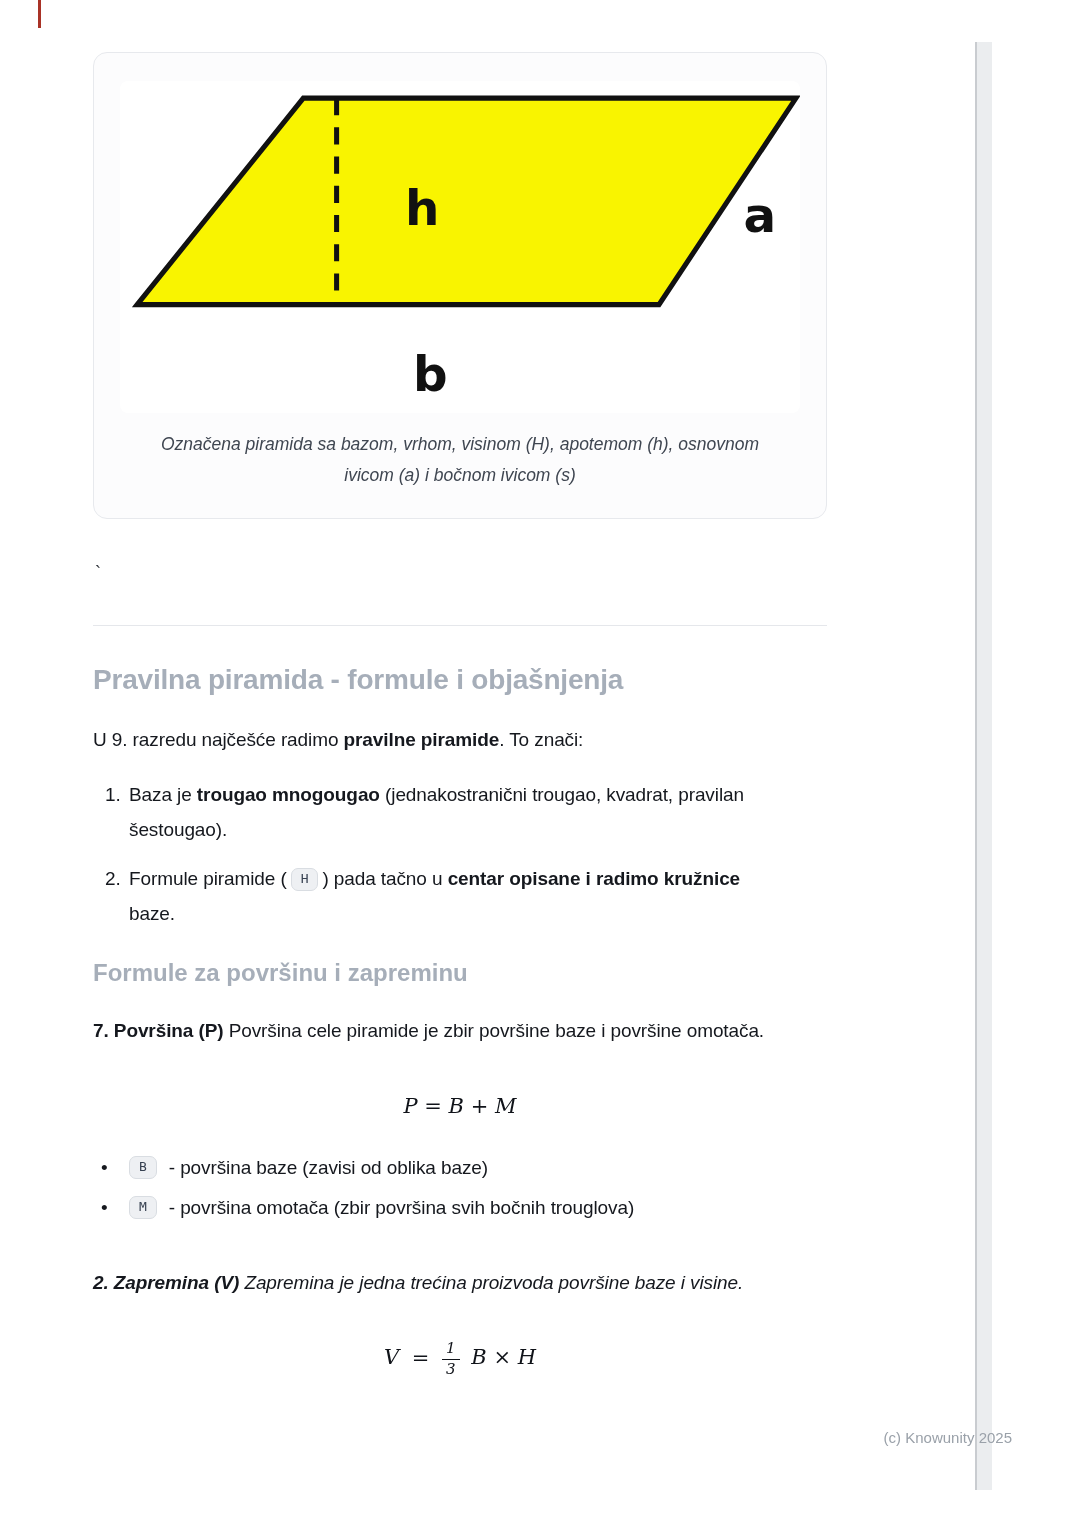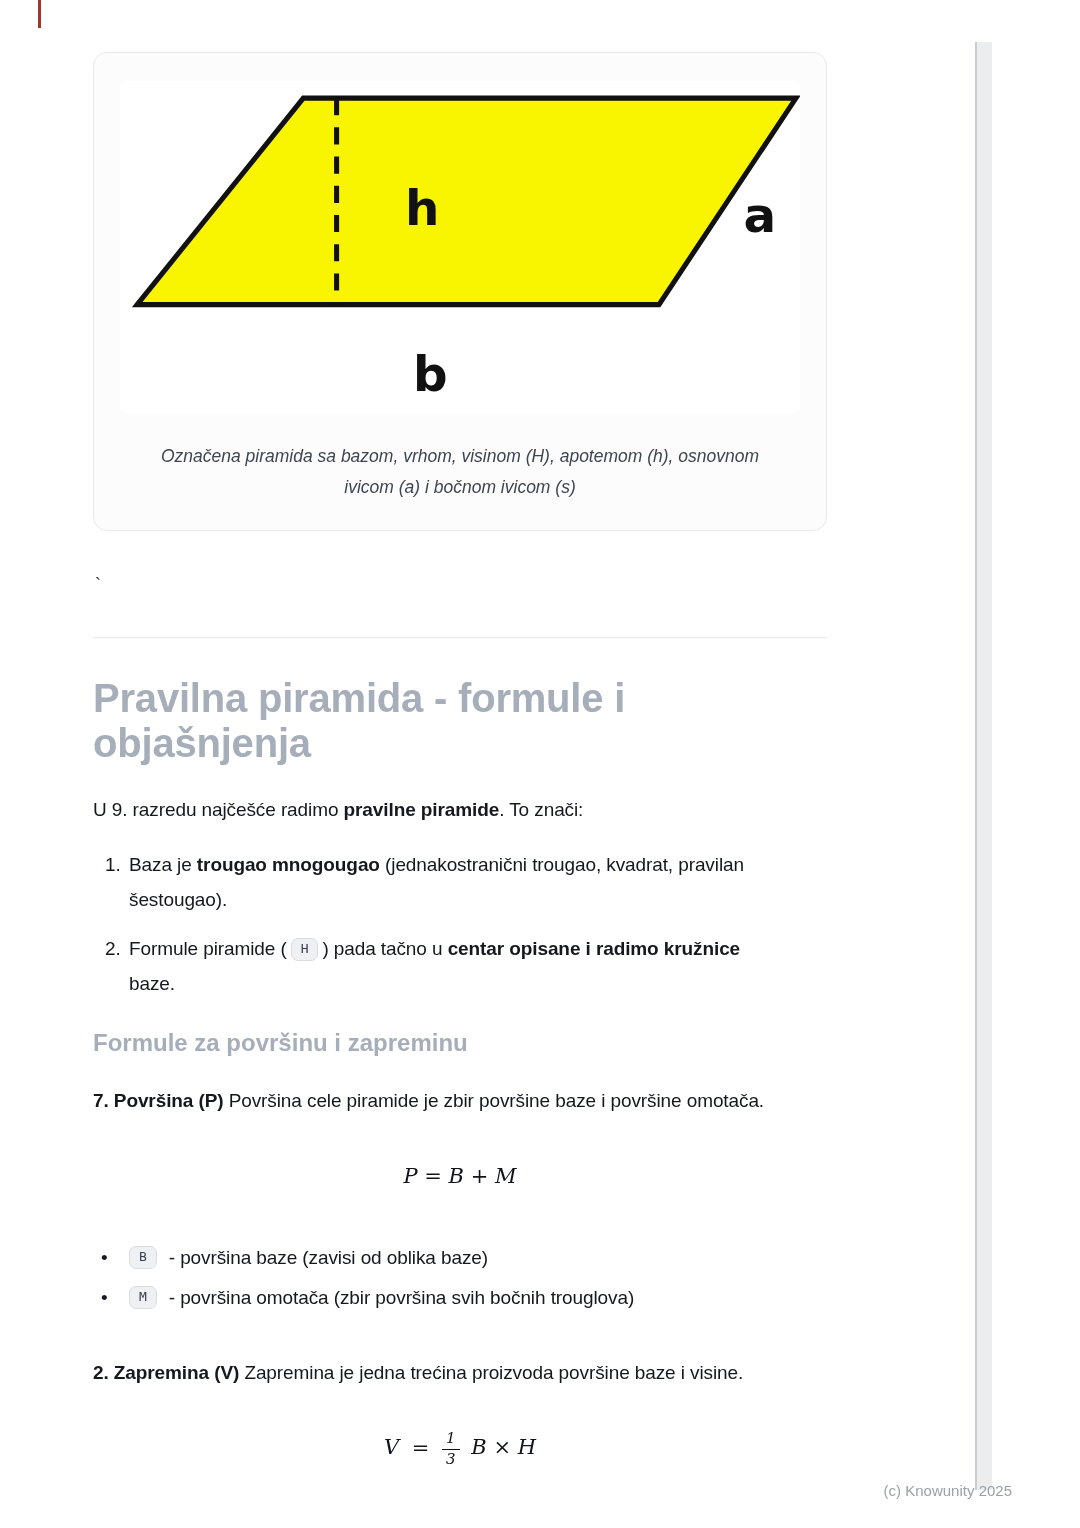--- a/index.html
+++ b/index.html
@@ -8,65 +8,65 @@
   .page { position: relative; width: 1080px; height: 1528px; background: #ffffff; overflow: hidden; }
 
   .red-marker { position:absolute; left:38px; top:0; width:3px; height:28px; background:#a93226; }
 
   .content { position:absolute; left:93px; top:52px; width:734px; }
 
   
   .figure-card { border:1px solid #e7e9ed; border-radius:14px; background:#fcfcfd; padding:28px 26px 18px; }
   .figure-image { background:#ffffff; border-radius:8px; overflow:hidden; }
   .figure-image svg { display:block; width:100%; height:auto; }
-  figcaption { margin:28px auto 10px; max-width:630px; text-align:center; font-style:italic;
+  figcaption { margin:16px auto 10px; max-width:630px; text-align:center; font-style:italic;
                font-size:17.5px; line-height:1.72; color:#3f4651; }
 
   .stray { margin:44px 0 0 2px; font-size:18px; color:#30343b; height:22px; }
 
   hr.divider { border:none; border-top:1px solid #e5e7eb; margin:40px 0 0; }
 
-  h2.section-heading { margin:38px 0 12px; font-size:40px; font-weight:700; color:#a6aeb9; letter-spacing:-0.2px; }
+  h2.section-heading { margin:38px 0 12px; font-size:28px; font-weight:700; color:#a6aeb9; letter-spacing:-0.2px; }
   h3.sub-heading { margin:28px 0 0; font-size:24px; font-weight:700; color:#a6aeb9; }
 
   .body { margin:26px 0 0; font-size:19px; line-height:1.85; color:#15181e; letter-spacing:-0.1px; }
   .body strong { font-weight:700; }
   .justify { text-align: justify; }
 
   .olist { margin:20px 0 0 12px; }
   .oli { display:flex; margin:0 0 14px; font-size:19px; line-height:1.85; color:#15181e; letter-spacing:-0.1px; }
   .oli-num { flex:none; width:24px; }
   .oli-text { flex:1; }
 
   .badge { display:inline-block; font-family:"DejaVu Sans Mono", monospace; font-size:13px;
            background:#eef0f3; border:1px solid #d9dde2; border-radius:7px; padding:2px 9px;
            color:#374151; vertical-align:2px; margin:0 4px; line-height:1.3; }
 
-  .formula { margin:46px 0 58px; text-align:center; font-family:"DejaVu Serif", serif;
+  .formula { margin:46px 0 38px; text-align:center; font-family:"DejaVu Serif", serif;
              font-size:21px; color:#101319; }
   .formula .mvar { font-style:italic; }
   .formula .mrel { font-style:normal; margin:0 6px; }
   .frac { display:inline-flex; flex-direction:column; text-align:center; vertical-align:middle;
           font-size:15px; line-height:1.15; margin:0 5px 0 0; font-style:italic; }
   .frac .num { border-bottom:1.5px solid #101319; padding:0 4px 1px; }
   .frac .den { padding-top:1px; }
 
   .ulist { margin:4px 0 0 8px; }
   .uli { display:flex; align-items:center; gap:8px; margin:0 0 17px; font-size:19px; color:#15181e; letter-spacing:-0.1px; }
   .uli-bullet { width:16px; font-size:19px; color:#15181e; }
   .uli-text { }
 
-  .p-volume { margin-top:46px; }
+  .p-volume { margin-top:46px;font-style:italic; }
   .formula-volume { margin:40px 0 0; }
 
   
   .scrollbar-track { position:absolute; left:975px; top:42px; width:17px; height:1448px;
                      background:#ebedef; border-left:2px solid #c9ccd0; }
 
-  .copyright { position:absolute; top:1482px; right:68px; font-size:15px; color:#9aa1a9; }
+  .copyright { position:absolute; top:1429px; right:68px; font-size:15px; color:#9aa1a9; }
 </style>
 </head>
 <body>
 
 <div class="page">
 
   <div class="red-marker"></div>
 
   <div class="content">
 

